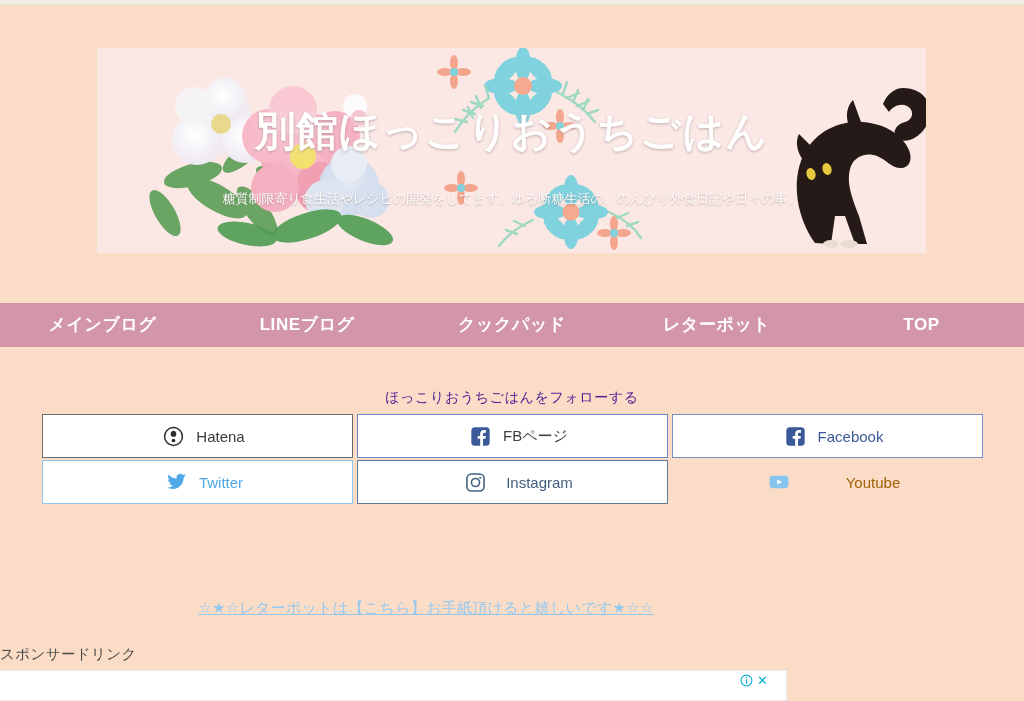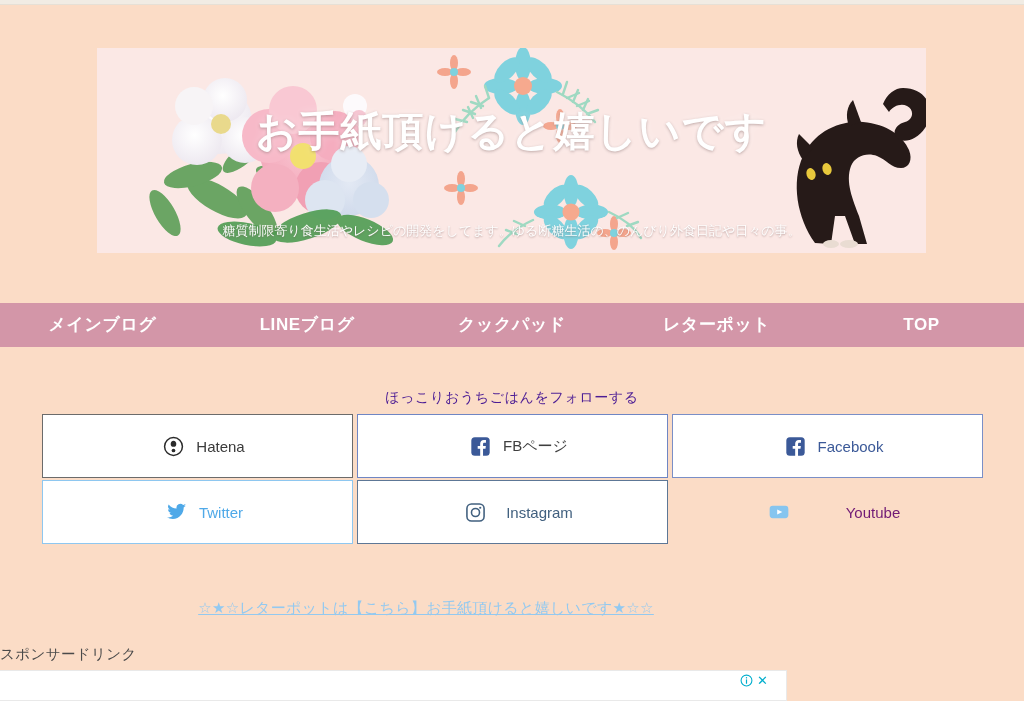--- a/index.html
+++ b/index.html
@@ -38,21 +38,20 @@
     white-space:nowrap;
   }
   .banner-sub{
     position:absolute; left:0; right:0; top:142px;
     text-align:center;
     font-size:13px;
     color:#ffffff;
     text-shadow:0 1px 2px rgba(120,90,90,.5);
     white-space:nowrap;
     opacity:.97;
-    margin-top:32px;
   }
 
   
   .gnav{
     position:absolute; left:0; top:303px; width:1024px; height:44px;
     background:#d396a8;
     display:flex; align-items:center;
   }
   .gnav-item{
     flex:1 1 0;
@@ -76,21 +75,21 @@
     letter-spacing:.6px;
   }
 
   .sns-grid{
     position:absolute; left:40px; top:414px; width:946px;
   }
   .sns-row{ display:flex; gap:0; margin-bottom:2px; }
   .sns-cell{ width:315px; padding:0 2px; }
 
   .sns-btn{
-    height:64px;
+    height:44px;
     background:#ffffff;
     border:1px solid #c9c9c9;
     display:flex; align-items:center; justify-content:center;
     gap:12px;
     font-size:15px;
     cursor:pointer;
     user-select:none;
     padding-left:13px;
   }
   .sns-btn.naked{
@@ -102,21 +101,21 @@
   .b-hatena { border-color:#6b6b6b; }
   .b-hatena .sns-label{ color:#3b3b3b; }
   .b-fbpage { border-color:#6f86c4; }
   .b-fbpage .sns-label{ color:#3f3f3f; }
   .b-facebook{ border-color:#7a8fc7; }
   .b-facebook .sns-label{ color:#3b5998; }
   .b-twitter { border-color:#8ec7f0; }
   .b-twitter .sns-label{ color:#4fa9e8; }
   .b-instagram{ border-color:#5d7796; }
   .b-instagram .sns-label{ color:#41607f;margin-left:8px; }
-  .b-youtube .sns-label{ color:#701a75;margin-left:44px; }
+  .b-youtube .sns-label{ color:#a16207;margin-left:44px; }
 
   .icon{ flex:0 0 auto; display:block; }
 
   
   .letterpot{
     position:absolute; left:0; top:599px; width:852px;
     text-align:center;
     font-size:15px;
     color:#93c9f0;
     text-decoration:underline;
@@ -304,21 +303,21 @@
     <g fill="#e8c83c">
       <ellipse cx="714" cy="126" rx="4.5" ry="6" transform="rotate(-18 714 126)"></ellipse>
       <ellipse cx="730" cy="121" rx="4.5" ry="6" transform="rotate(-18 730 121)"></ellipse>
     </g>
     <g fill="#e9dcd2">
       <ellipse cx="752" cy="196" rx="9" ry="4"></ellipse>
       <ellipse cx="734" cy="196" rx="8" ry="4"></ellipse>
     </g>
   </svg>
 
-  <div class="banner-title">お手紙頂けると嬉しいです</div>
+  <div class="banner-title">別館ほっこりおうちごはん</div>
 
   <div class="banner-sub">糖質制限寄り食生活やレシピの開発をしてます。ゆる断糖生活の、のんびり外食日記や日々の事。</div>
 </div>
 
 <nav class="gnav">
   <div class="gnav-item">メインブログ</div>
   <div class="gnav-item">LINEブログ</div>
   <div class="gnav-item">クックパッド</div>
   <div class="gnav-item">レターポット</div>
   <div class="gnav-item">TOP</div>

